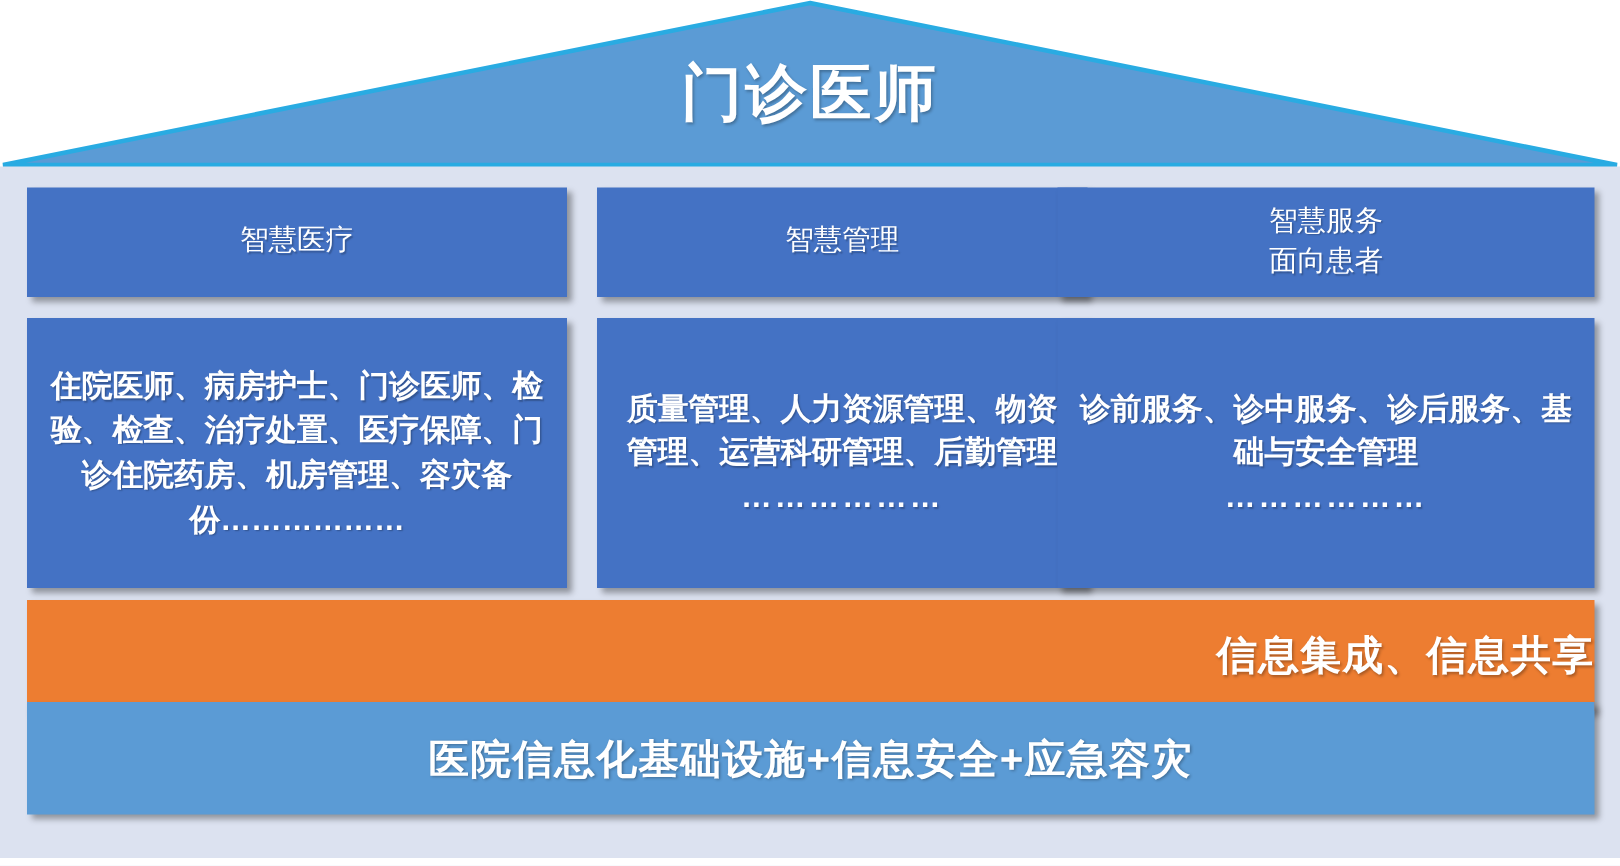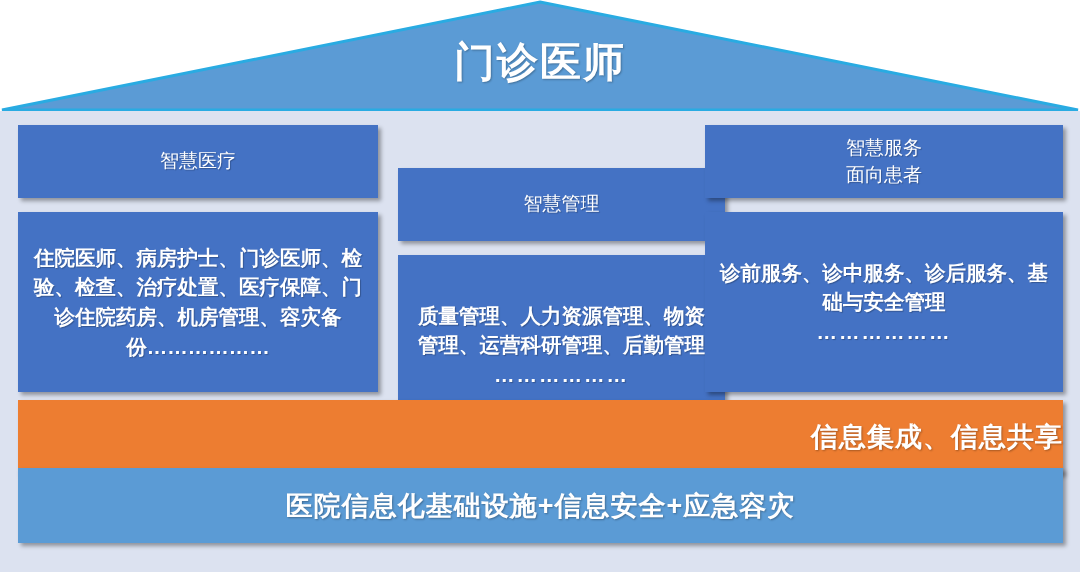--- a/index.html
+++ b/index.html
@@ -81,21 +81,21 @@
     padding: 6px 12px;
     text-shadow: 1px 1px 1px rgba(0,0,0,0.25);
     flex-direction: column;
   }
   .body-box .dots {
     letter-spacing: 2px;
   }
 
   
   .c1 { left: 18px;  width: 360px; }
-  .c2 { left: 398px; width: 327px; margin-top: 43px; }
+  .c2 { left: 398px; width: 327px; }
   .c3 { left: 705px; width: 358px; }
 
   .row-head { top: 125px; height: 73px; }
   .row-body { top: 212px; height: 180px; }
 
   .bar {
     position: absolute;
     left: 18px;
     width: 1045px;
     box-sizing: border-box;

